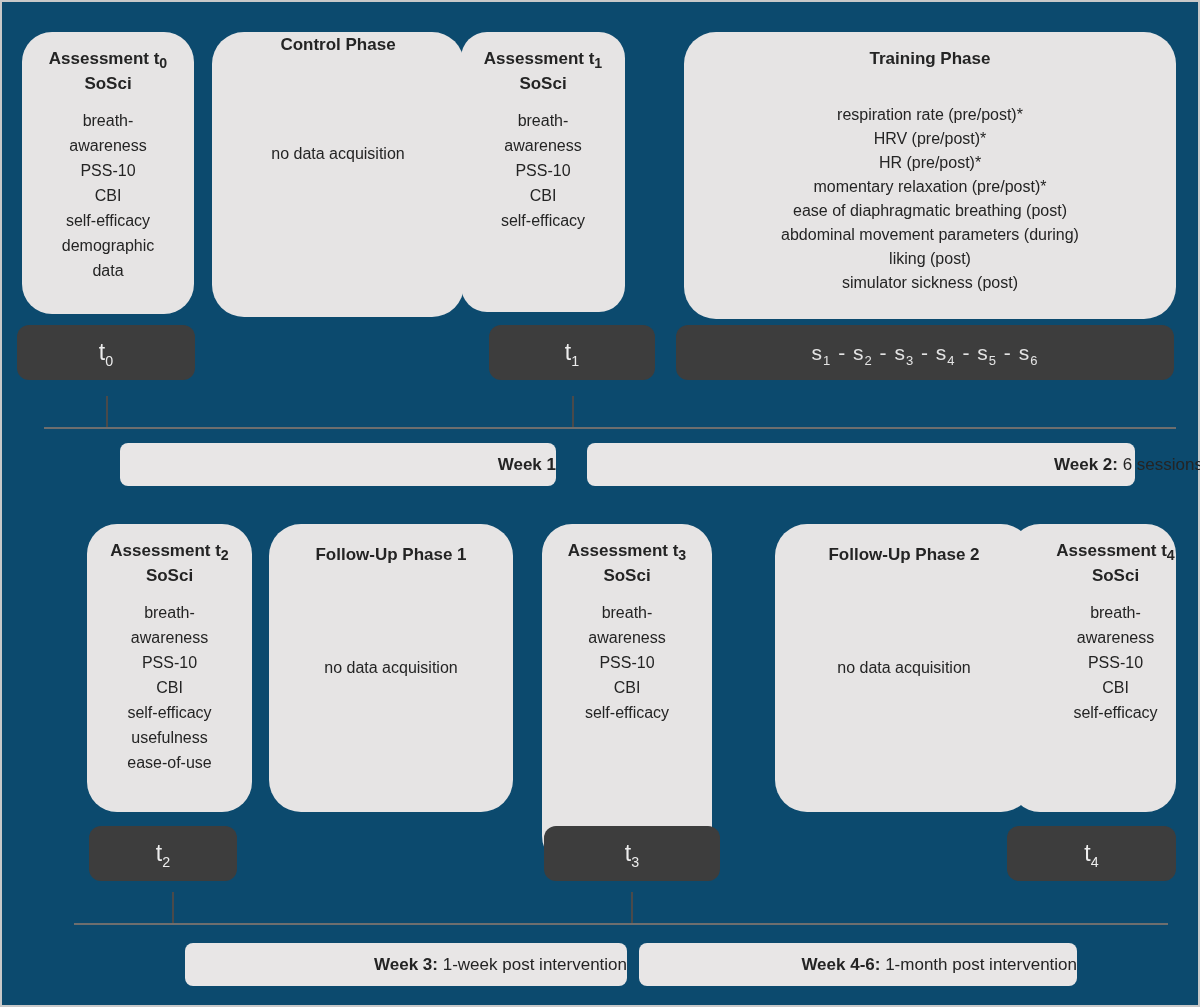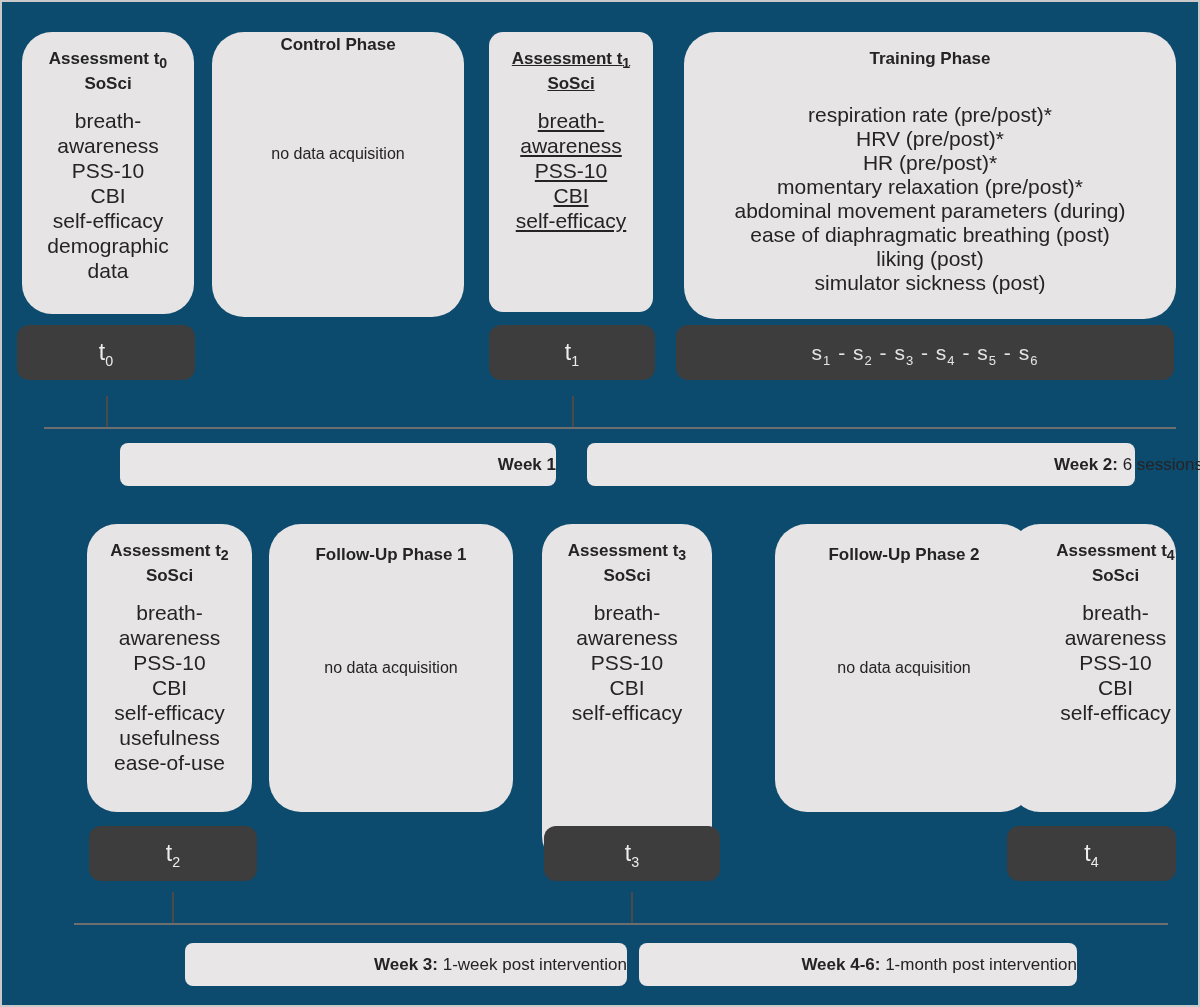--- a/index.html
+++ b/index.html
@@ -6,21 +6,21 @@
   .canvas {
     position:relative; width:1200px; height:1007px; box-sizing:border-box;
     background:#0c4a6e; border:2px solid #c9c9c9;
     font-family:"Liberation Sans", sans-serif; color:#242424;
   }
   .phase-box {
     position:absolute; background:#e6e4e4; border-radius:32px;
     text-align:center; box-sizing:border-box;
   }
   .box-title { font-weight:bold; font-size:17px; line-height:25px; padding-top:14px; }
-  .box-items { font-size:21px; line-height:25px; margin-top:12px; }
+  .box-items { font-size:16px; line-height:25px; margin-top:12px; }
   .box-items--training { line-height:24px; margin-top:32px; }
   .box-body { font-size:16px; }
   .body--control  { margin-top:88px; }
   .body--followup { margin-top:92px; }
   .dark-box {
     position:absolute; background:#3d3d3d; border-radius:12px; color:#ededed;
     display:flex; align-items:center; justify-content:center;
   }
   .marker { font-size:23px; }
   .marker sub, .sessions sub { font-size:0.62em; }
@@ -55,43 +55,43 @@
         <div>demographic</div>
         <div>data</div>
       </div>
   </div>
 
   <div class="phase-box" style="left:210px; top:30px; width:252px; height:285px;">
     <div class="box-title" style="padding-top:0;">Control Phase</div>
     <div class="box-body body--control">no data acquisition</div>
   </div>
 
-  <div class="phase-box" style="left:487px; top:30px; width:164px; height:280px; border-radius:14px;text-decoration:underline;">
+  <div class="phase-box" style="left:459px; top:30px; width:164px; height:280px; border-radius:26px;">
     <div class="box-title">
       <div><span>Assessment t</span><sub>1</sub></div>
       <div>SoSci</div>
     </div>
     <div class="box-items">
         <div>breath-</div>
         <div>awareness</div>
         <div>PSS-10</div>
         <div>CBI</div>
         <div>self-efficacy</div>
       </div>
   </div>
 
   <div class="phase-box" style="left:682px; top:30px; width:492px; height:287px;">
     <div class="box-title">Training Phase</div>
     <div class="box-items box-items--training">
         <div>respiration rate (pre/post)*</div>
         <div>HRV (pre/post)*</div>
         <div>HR (pre/post)*</div>
         <div>momentary relaxation (pre/post)*</div>
+        <div>ease of diaphragmatic breathing (post)</div>
         <div>abdominal movement parameters (during)</div>
-        <div>ease of diaphragmatic breathing (post)</div>
         <div>liking (post)</div>
         <div>simulator sickness (post)</div>
       </div>
   </div>
 
   <div class="dark-box" style="left:15px; top:323px; width:178px; height:55px;text-align:center;">
     <span class="marker"><span>t</span><sub>0</sub></span>
   </div>
   <div class="dark-box" style="left:487px; top:323px; width:166px; height:55px;">
     <span class="marker"><span>t</span><sub>1</sub></span>
@@ -159,21 +159,21 @@
     </div>
     <div class="box-items">
         <div>breath-</div>
         <div>awareness</div>
         <div>PSS-10</div>
         <div>CBI</div>
         <div>self-efficacy</div>
       </div>
   </div>
 
-  <div class="dark-box" style="left:87px; top:824px; width:168px; height:55px;">
+  <div class="dark-box" style="left:87px; top:824px; width:148px; height:55px;">
     <span class="marker"><span>t</span><sub>2</sub></span>
   </div>
   <div class="dark-box" style="left:542px; top:824px; width:176px; height:55px;">
     <span class="marker"><span>t</span><sub>3</sub></span>
   </div>
   <div class="dark-box" style="left:1005px; top:824px; width:169px; height:55px;">
     <span class="marker"><span>t</span><sub>4</sub></span>
   </div>
 
   <div class="tl-line" style="left:72px; top:921px; width:1094px;"></div>

